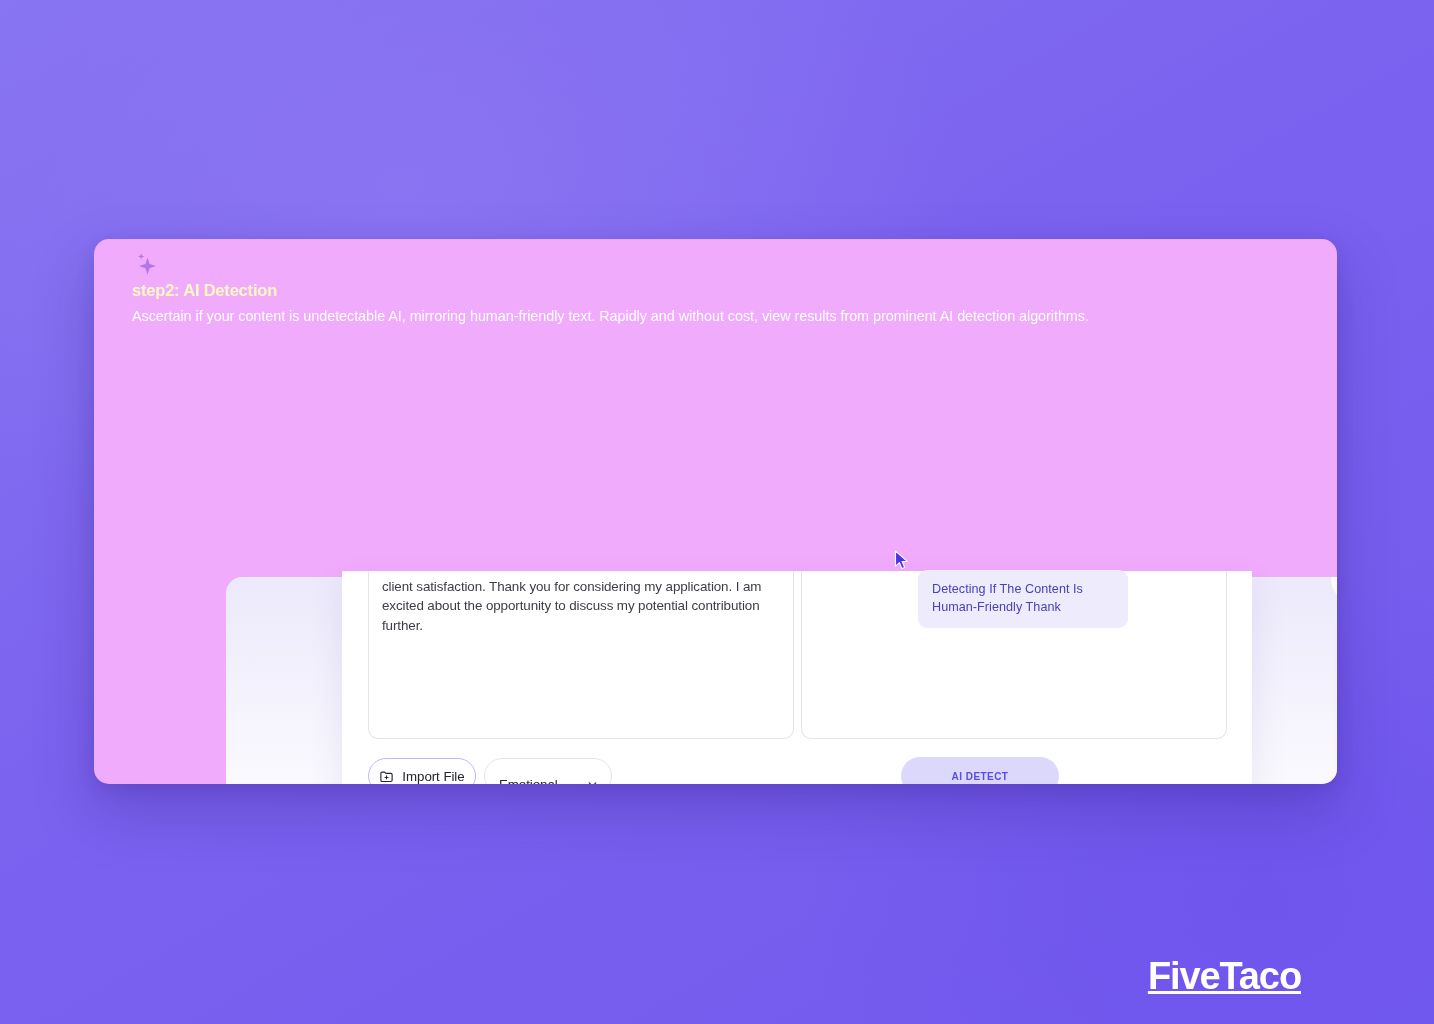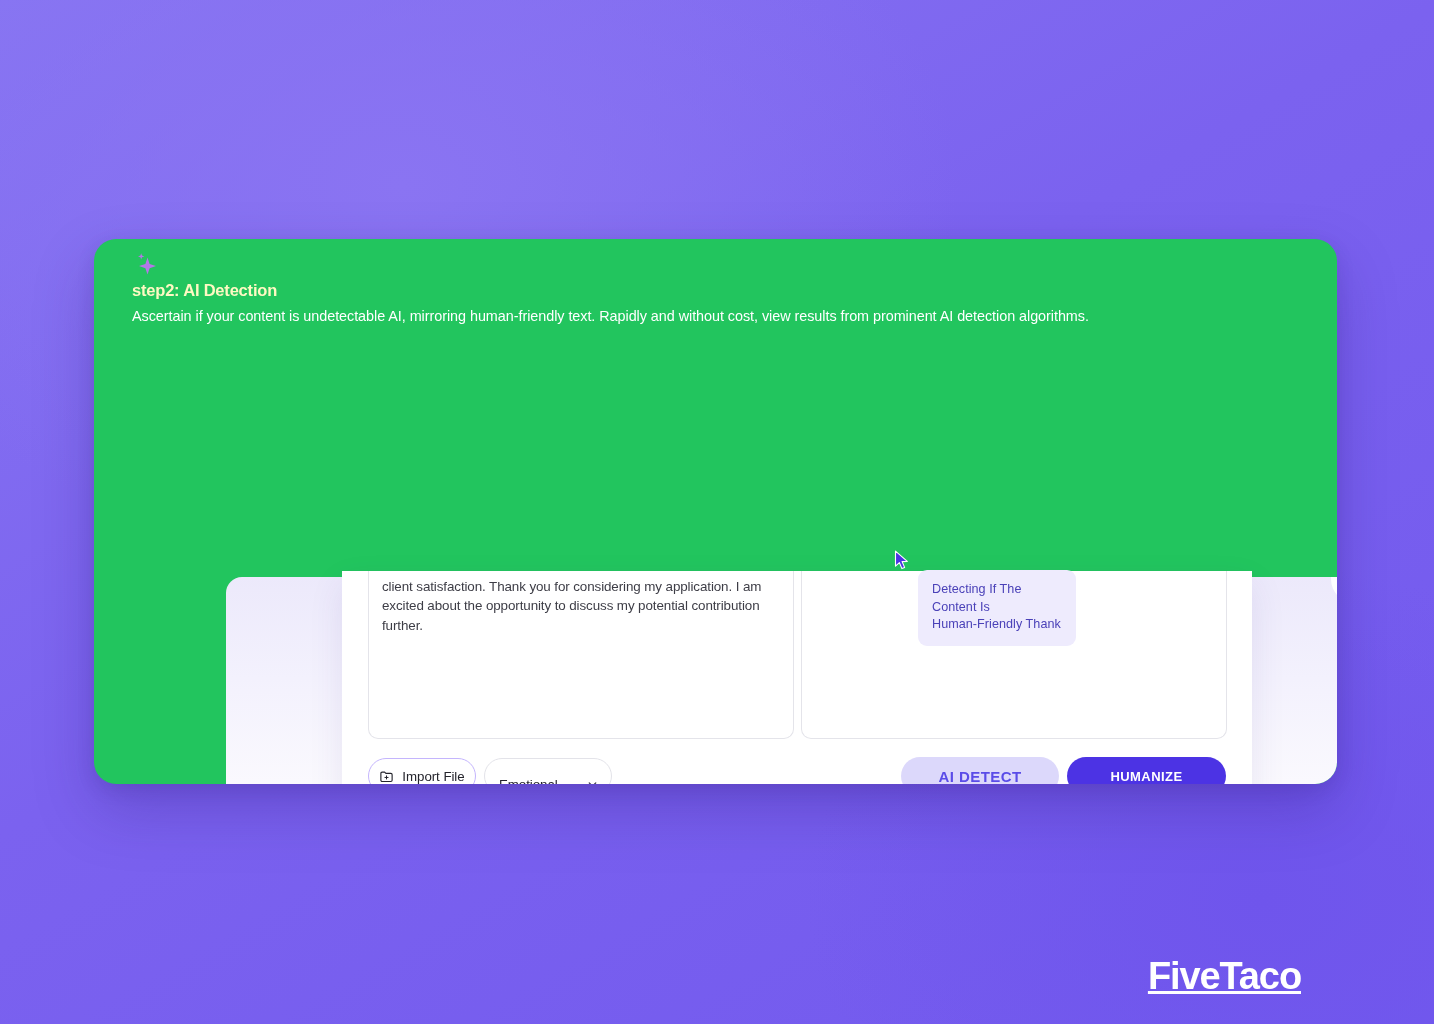--- a/index.html
+++ b/index.html
@@ -23,22 +23,22 @@
       linear-gradient(150deg, #8775f2 0%, #7b62ef 45%, #7259ee 100%);
   }
 
   
   #card {
     position: absolute;
     left: 94px;
     top: 239px;
     width: 1243px;
     height: 545px;
-    background: #22c55e;
-    border-radius: 22px;
+    background: #f0abfc;
+    border-radius: 15px;
     box-shadow: 0 26px 60px rgba(52, 29, 130, 0.28),
                 0 6px 18px rgba(52, 29, 130, 0.14);
     overflow: hidden;
   }
 
   
   .sparkle {
     position: absolute;
     left: 131px;
     top: 249px;
@@ -151,21 +151,21 @@
     background: #fff; border: 1px solid #c4b5fd; color: #24242c;
     justify-content: center; gap: 8px;
   }
   #tone-select {
     left: 142px; top: 187px;  width: 128px;
     background: #fff; border: 1px solid #e3e3e9; color: #24242c;
     padding: 16px 12px 0 14px; justify-content: space-between;
   }
   #ai-detect {
     left: 559px; top: 186px;  width: 158px; height: 38px; border-radius: 19px;
-    background: #dcd8fb; color: #5a4ce8; font-weight: bold; font-size: 15px;
+    background: #dcd8fb; color: #5a4ce8; font-weight: bold; font-size: 10px;
     letter-spacing: 0.45px; justify-content: center;
   }
   #humanize {
     left: 725px; top: 186px;  width: 159px; height: 38px; border-radius: 19px;
     background: #4c33e4; color: #ffffff; font-weight: bold; font-size: 13px;
     letter-spacing: 0.45px; justify-content: center;
   }
 
   
   #cursor {
@@ -175,21 +175,21 @@
     width: 17px;
     height: 21px;
     pointer-events: none;
   }
 
   
   #tooltip {
     position: absolute;
     left: 918px;
     top: 570px;
-    width: 158px;
+    width: 210px;
     padding: 11px 14px 12px 14px;
     background: #eeebfd;
     border-radius: 9px;
     color: #4a41b8;
     font-size: 12.6px;
     line-height: 17.5px;
     letter-spacing: 0.05px;
   }
 
   
@@ -241,23 +241,20 @@
         <svg width="13" height="13" viewBox="0 0 24 24" fill="none" stroke="#3a3a44" stroke-width="2.3" stroke-linecap="round" stroke-linejoin="round">
           <polyline points="6 9 12 15 18 9"></polyline>
         </svg>
       </span>
     </div>
 
     <div class="pill" id="ai-detect">
       <span>AI DETECT</span>
     </div>
 
-    <div class="pill" id="humanize">
-      <span>HUMANIZE</span>
-    </div>
   </div>
 
 </div>
 
 <div class="sparkle">
   <svg width="30" height="30" viewBox="0 0 30 30" fill="none">
     <path d="M16.5 8.5 L18.6 15.0 L25 17.1 L18.6 19.2 L16.5 25.6 L14.4 19.2 L8 17.1 L14.4 15.0 Z" fill="#b377e8"></path>
     <path d="M10.2 4.2 L11.0 6.6 L13.4 7.4 L11.0 8.2 L10.2 10.6 L9.4 8.2 L7 7.4 L9.4 6.6 Z" fill="#b377e8"></path>
   </svg>
 </div>

